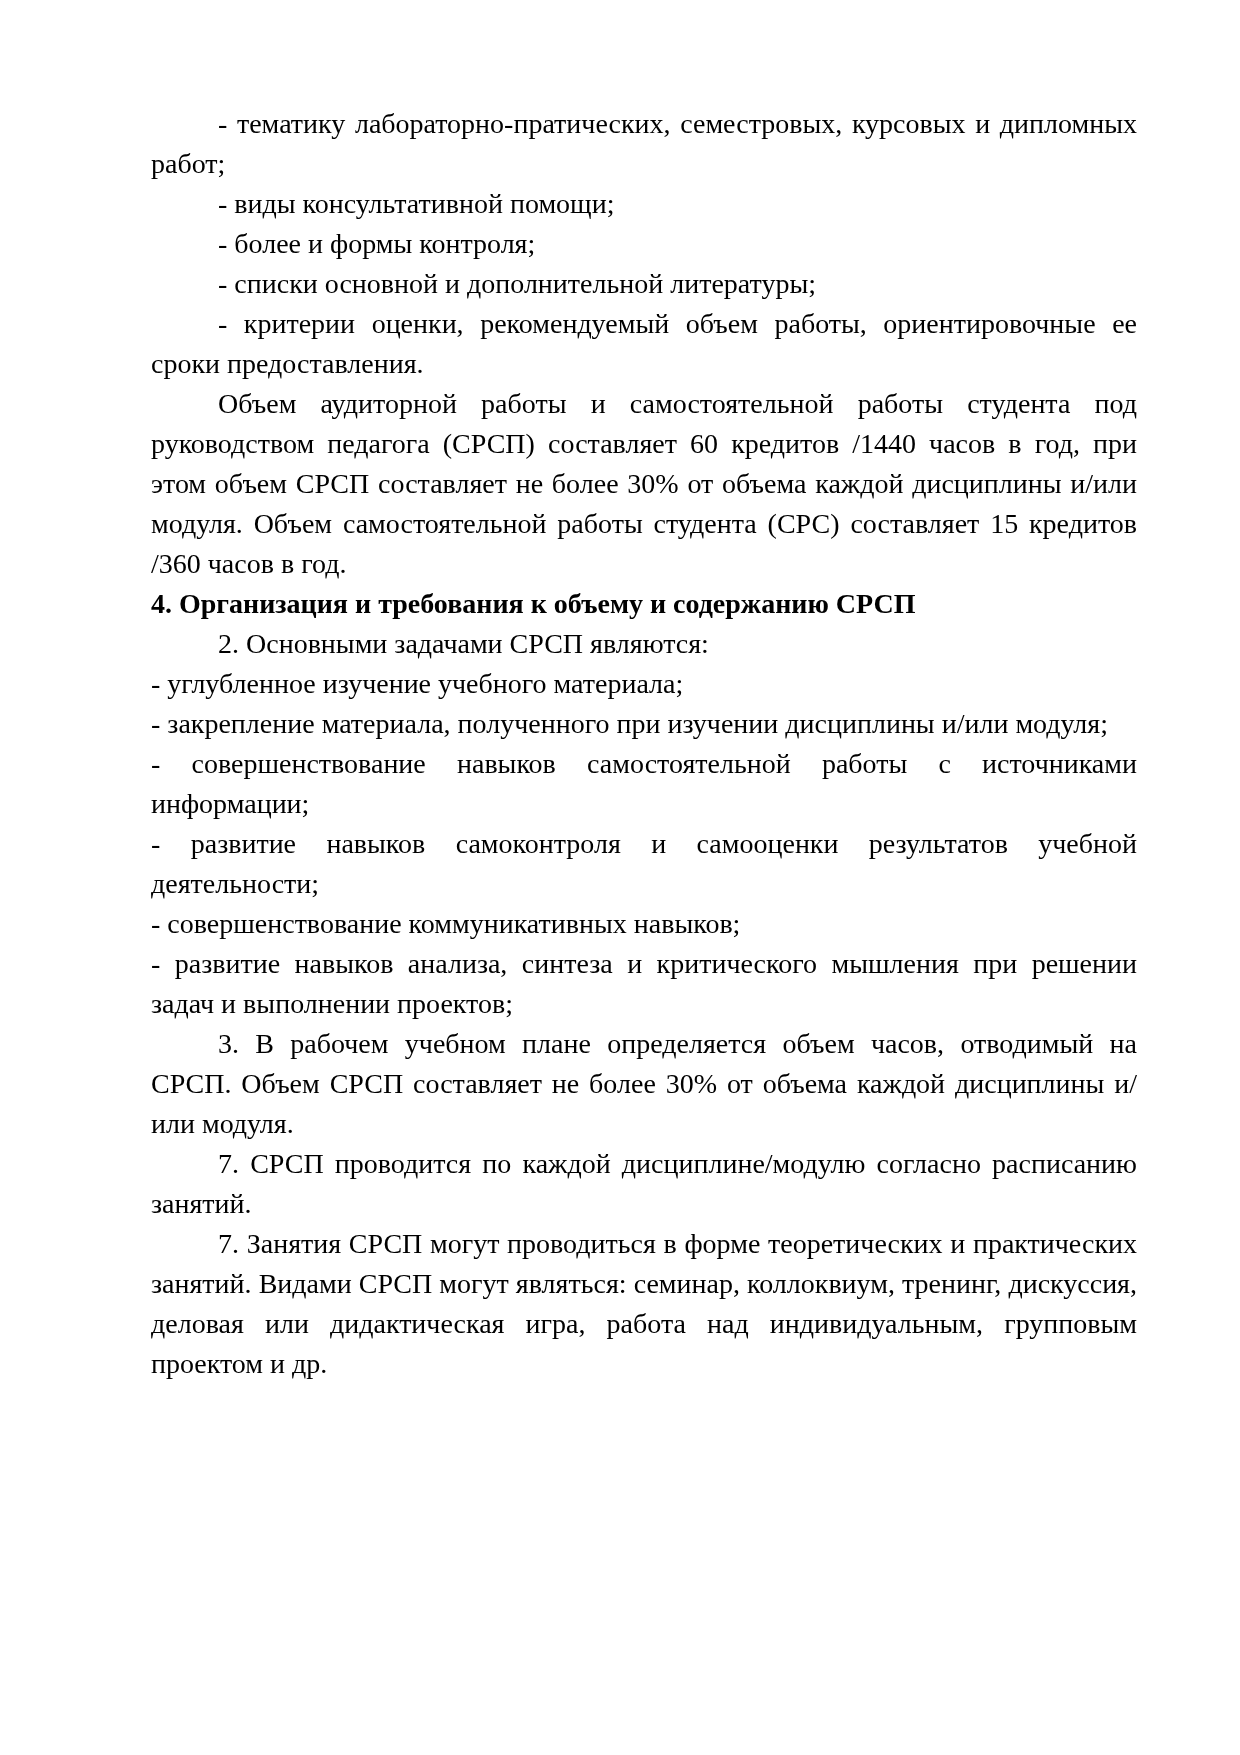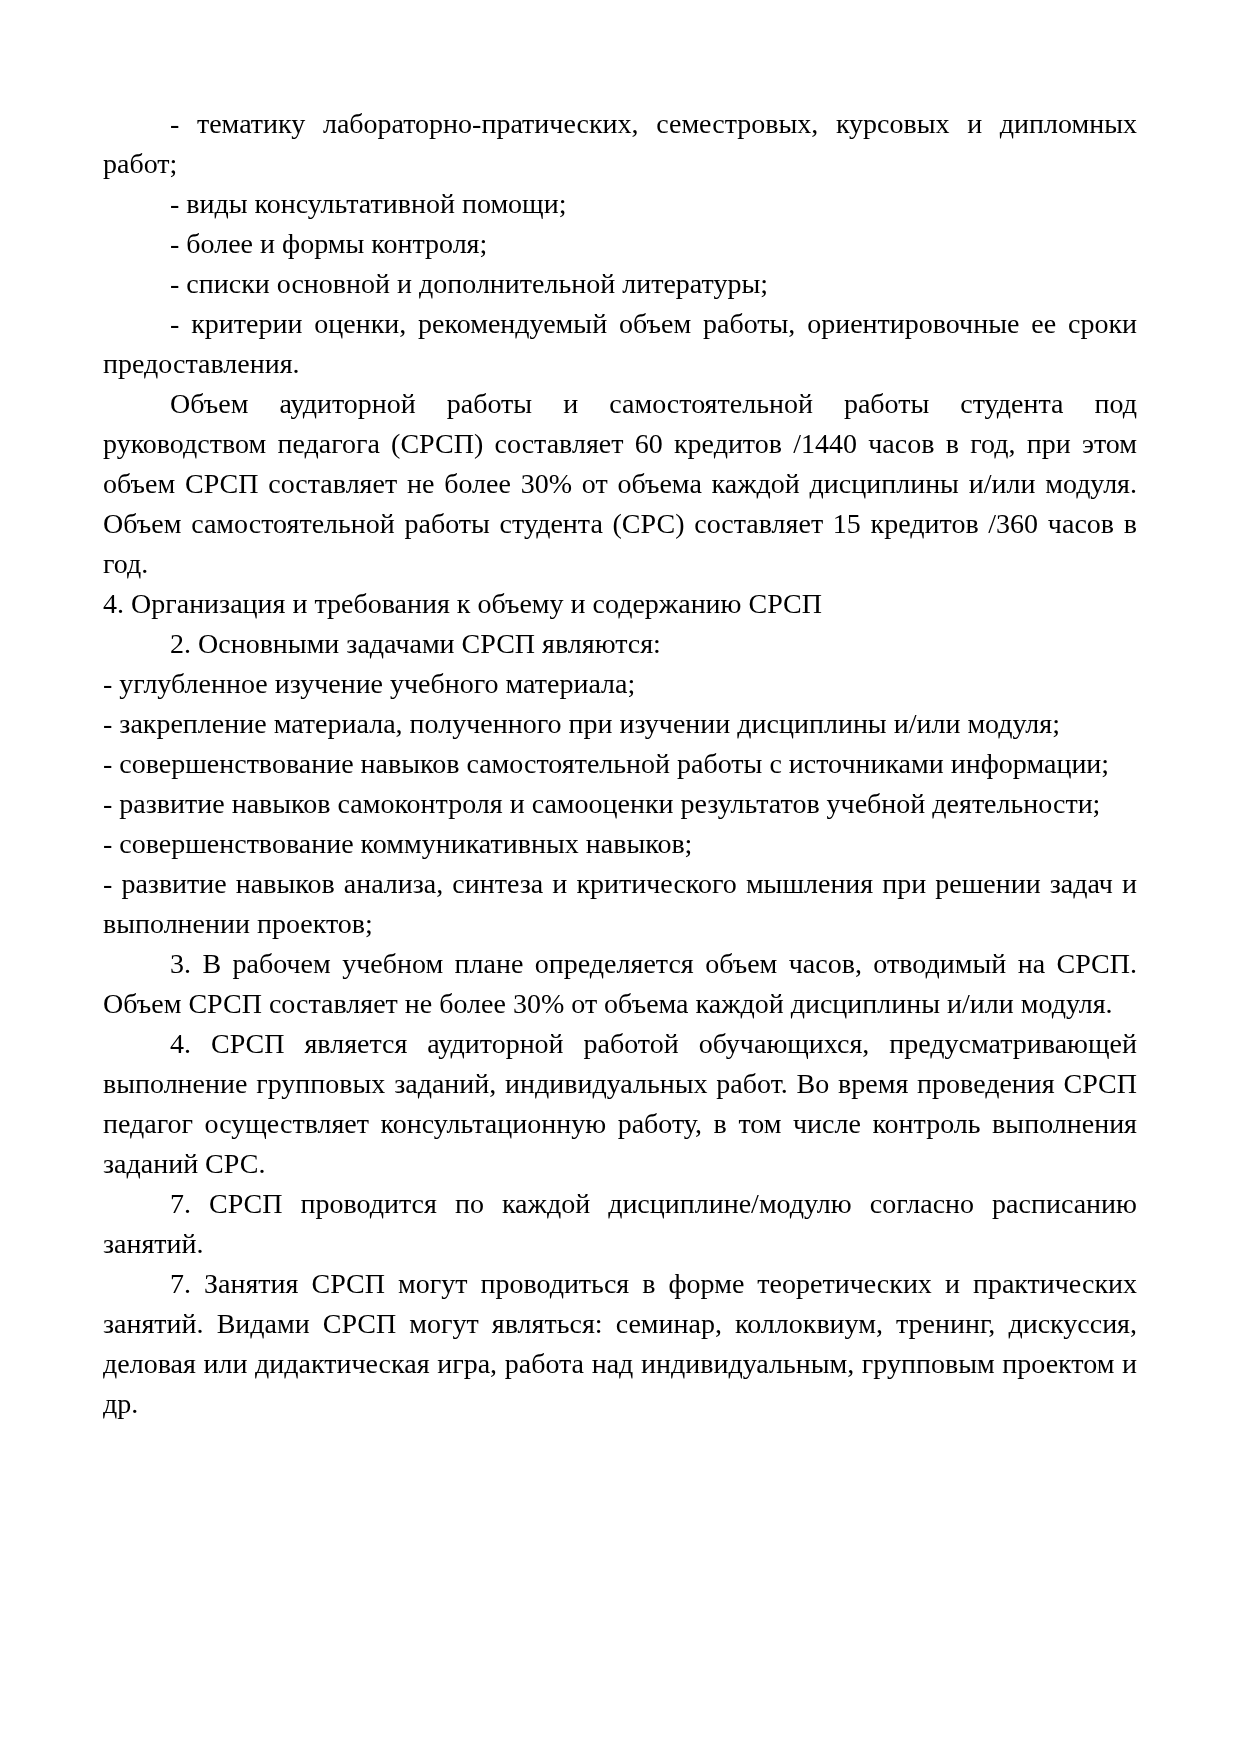--- a/index.html
+++ b/index.html
@@ -9,20 +9,21 @@
   }
   .page {
     position: relative;
     width: 1240px;
     height: 1755px;
     background: #ffffff;
     color: #000000;
     font-family: "Liberation Serif", "DejaVu Serif", serif;
     overflow: hidden;
     box-sizing: border-box;
+    padding-left: 48px;
   }
   .content {
     box-sizing: border-box;
     width: 100%;
     padding: 104px 103px 0 103px;
   }
   .content p {
     margin: 0;
     font-size: 28px;
     line-height: 40px;
@@ -31,21 +32,21 @@
   .indent {
     text-indent: 67px;
   }
   .flush {
     text-indent: 0;
   }
   .section-heading {
     margin: 40px 0;
     font-size: 28px;
     line-height: 40px;
-    font-weight: normal;
+    font-weight: bold;
     text-align: center;
   }
 </style>
 </head>
 <body>
 
 <div class="page">
   <div class="content">
 
     <p class="indent">- тематику лабораторно-пратических, семестровых, курсовых и дипломных работ;</p>
@@ -61,18 +62,17 @@
     <p class="indent">2. Основными задачами СРСП являются:</p>
 
     <p class="flush">- углубленное изучение учебного материала;</p>
     <p class="flush">- закрепление материала, полученного при изучении дисциплины и/или модуля;</p>
     <p class="flush">- совершенствование навыков самостоятельной работы с источниками информации;</p>
     <p class="flush">- развитие навыков самоконтроля и самооценки результатов учебной деятельности;</p>
     <p class="flush">- совершенствование коммуникативных навыков;</p>
     <p class="flush">- развитие навыков анализа, синтеза и критического мышления при решении задач и выполнении проектов;</p>
 
     <p class="indent">3. В рабочем учебном плане определяется объем часов, отводимый на СРСП. Объем СРСП составляет не более 30% от объема каждой дисциплины и/или модуля.</p>
-    <p class="indent">4. СРСП является аудиторной работой обучающихся, предусматривающей выполнение групповых заданий, индивидуальных работ. Во время проведения СРСП педагог осуществляет консультационную работу, в том числе контроль выполнения заданий СРС.</p>
     <p class="indent">7. СРСП проводится по каждой дисциплине/модулю согласно расписанию занятий.</p>
     <p class="indent">7. Занятия СРСП могут проводиться в форме теоретических и практических занятий. Видами СРСП могут являться: семинар, коллоквиум, тренинг, дискуссия, деловая или дидактическая игра, работа над индивидуальным, групповым проектом и др.</p>
 
   </div>
 </div>
 
 </body></html>

